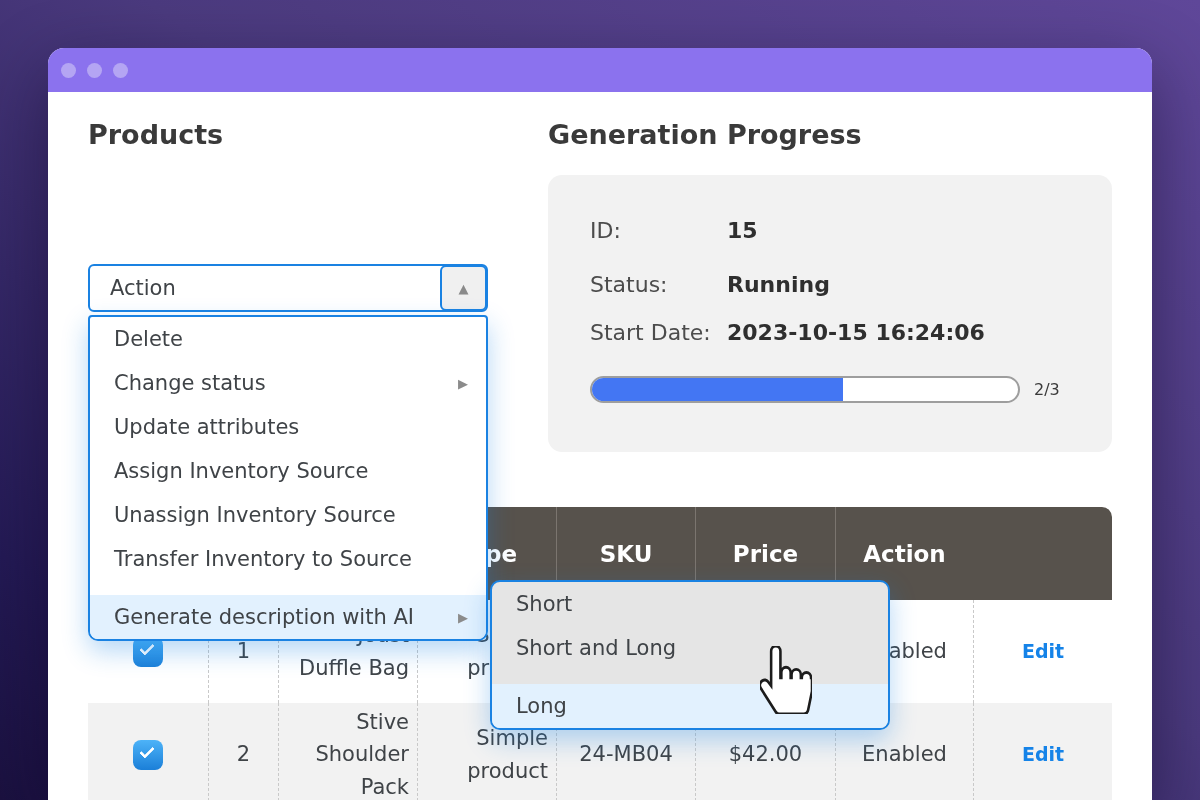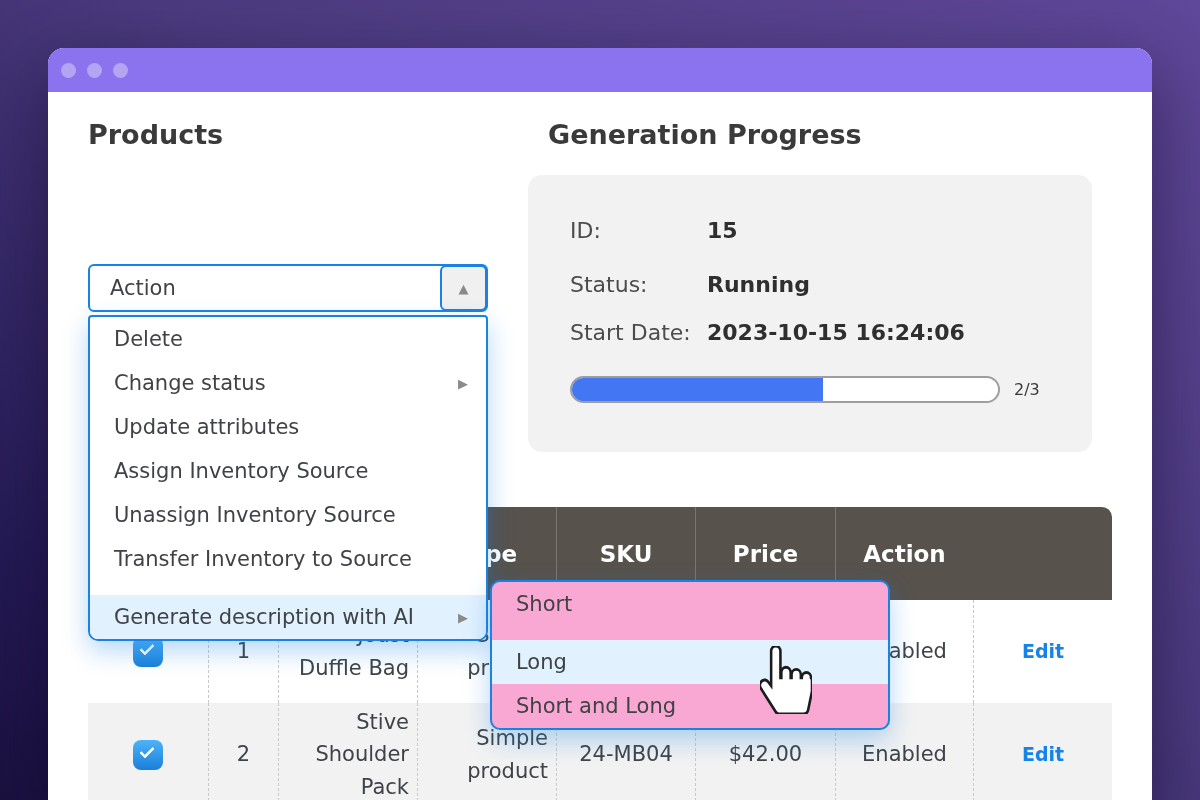--- a/index.html
+++ b/index.html
@@ -25,21 +25,21 @@
   }
   .dot { width:15px; height:15px; border-radius:50%; background:var(--dot_purple,#b4a5f3); }
 
   
   .page-title { position:absolute; font-size:27px; font-weight:bold; color:#3a3a3a; line-height:1.1; }
   .title-products { left:40px; top:72px; }
   .title-progress { left:500px; top:72px; }
 
   
   .card {
-    position:absolute; left:480px; top:127px; width:564px; height:277px;
+    position:absolute; left:500px; top:127px; width:564px; height:277px;
     background:var(--card_bg,#f2f2f2); border-radius:14px; padding:40px 0 0 42px;
   }
   .field { display:flex; height:30px; align-items:center; }
   .f1 { margin-bottom:24px; } .f2 { margin-bottom:18px; }
   .field .lbl { width:137px; font-size:22px; color:#4c4c4c; }
   .field .val { font-size:22px; font-weight:bold; color:#2f2f2f; }
   .bar-row { position:absolute; left:42px; top:201px; display:flex; align-items:center; gap:14px; }
   .bar-track {
     width:430px; height:27px; border:2px solid #9e9e9e; border-radius:14px;
     background:#fff; overflow:hidden; position:relative;
@@ -95,21 +95,21 @@
   }
   .menu-item {
     height:44px; display:flex; align-items:center;
     padding:0 18px 0 24px; font-size:21px; color:#3f4347; cursor:pointer;
   }
   .menu-item .sub-arrow { margin-left:auto; font-size:13px; color:#8b8b8b; line-height:1; }
   .menu-item.highlighted { background:var(--highlight_blue,#e2f1fe);margin-top:14px; }
 
   .submenu {
     position:absolute; left:442px; top:532px; width:400px;
-    background:#f9a8d4; border:2px solid var(--accent_blue,#1a82e2); border-radius:10px; overflow:hidden;
+    background:#e5e5e5; border:2px solid var(--accent_blue,#1a82e2); border-radius:10px; overflow:hidden;
     box-shadow:0 10px 26px rgba(26,130,226,.32); z-index:6;
   }
 
   .cursor-svg { position:absolute; left:712px; top:598px; z-index:9; }
 </style>
 </head>
 <body>
 
 <div class="window">
 
@@ -219,25 +219,25 @@
     <div class="menu-item highlighted">
       <span>Generate description with AI</span>
       <span class="sub-arrow">▶</span>
     </div>
   </div>
 
   <div class="submenu">
     <div class="menu-item">
       <span>Short</span>
     </div>
+    <div class="menu-item">
+      <span>Short and Long</span>
+    </div>
     <div class="menu-item highlighted">
       <span>Long</span>
-    </div>
-    <div class="menu-item">
-      <span>Short and Long</span>
     </div>
   </div>
 
   <svg class="cursor-svg" width="52" height="68" viewBox="0 0 448 512" preserveAspectRatio="none">
     <path fill="#ffffff" stroke="#1c1c1c" stroke-width="22" d="M448 240v96c0 3.084-.356 6.159-1.063 9.162l-32 136C410.686 499.23 394.562 512 376 512H168a40.004 40.004 0 0 1-32.35-16.473l-127.997-176c-12.993-17.866-9.043-42.883 8.822-55.876 17.867-12.994 42.884-9.043 55.877 8.823L96 299.766V40c0-22.091 17.909-40 40-40s40 17.909 40 40v200h8v-40c0-22.091 17.909-40 40-40s40 17.909 40 40v40h8v-24c0-22.091 17.909-40 40-40s40 17.909 40 40v24h8c0-22.091 17.909-40 40-40s40 17.909 40 40z"></path>
   </svg>
 
 </div>
 
 </body></html>

